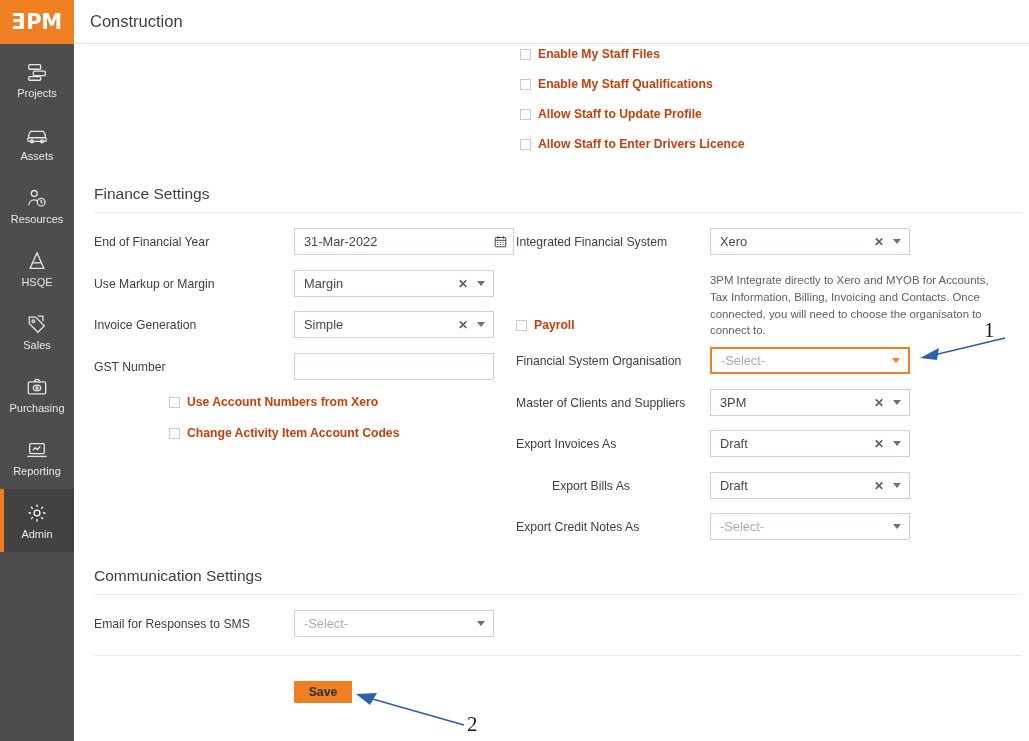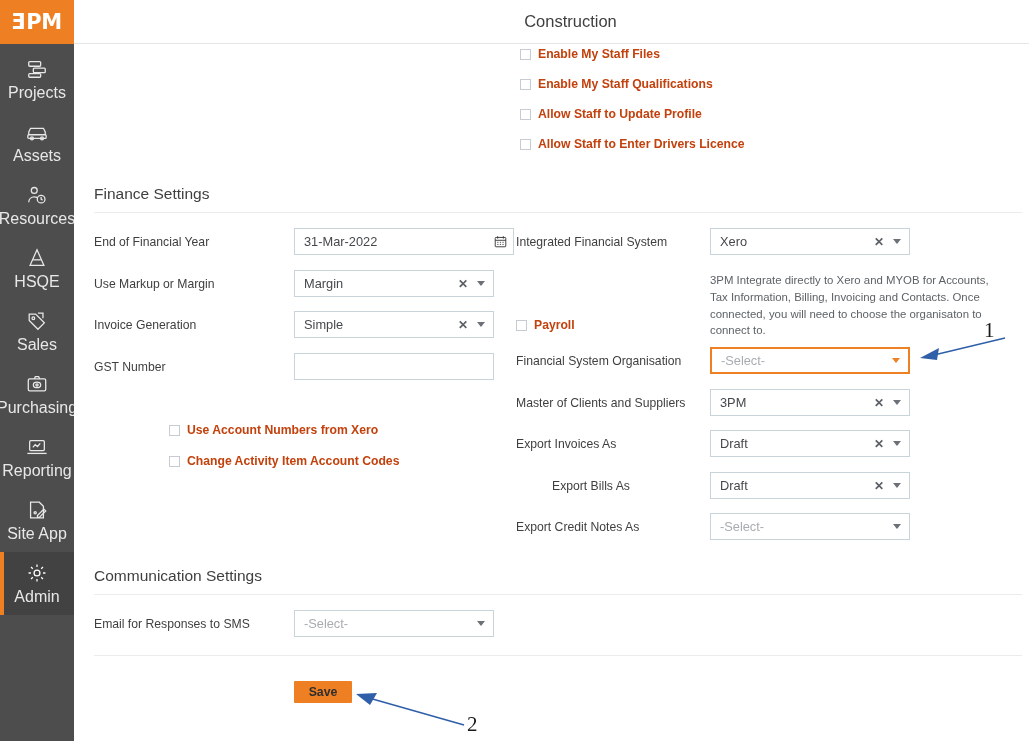--- a/index.html
+++ b/index.html
@@ -38,32 +38,31 @@
     height: 63px; width: 74px;
     display: flex; flex-direction: column;
     align-items: center; justify-content: center;
     gap: 5px;
     color: #e8e8e8;
     border-left: 4px solid transparent;
     padding-right: 4px;
     cursor: pointer;
   }
   .nav-item.active { background: #424242; border-left-color: #ee8023; }
-  .nav-label { font-size: 16px; line-height: 1; }
+  .nav-label { font-size: 11px; line-height: 1; }
   .nav-ico { width: 22px; height: 22px; display: block; }
   .nav-ico svg { width: 22px; height: 22px; display: block; }
 
   
   .main { flex: 1 1 auto; height: 741px; background: #ffffff; position: relative; }
   .topbar {
     height: 44px; width: 100%;
     border-bottom: 1px solid #e6e6e6;
     display: flex; align-items: center;
-    padding-left: 38px;
-    justify-content: center;
+    padding-left: 16px;
   }
   .page-title { font-size: 16.5px; color: #3f3f3f; font-weight: normal; }
 
   .content { padding: 0 0 0 0; }
 
   .section-head {
     font-size: 15.5px; color: #3f3f3f;
     margin: 0 0 0 20px; padding-top: 10px;
   }
   .hr { height: 1px; background: #ececec; margin: 9px 7px 0 20px; }
@@ -210,30 +209,20 @@
         <span class="nav-ico">
           <svg viewBox="0 0 24 24" fill="none" stroke="#e8e8e8" stroke-width="1.4">
             <rect x="4" y="5" width="16" height="11" rx="1.2"></rect>
               <path d="M1.5 19h21"></path>
             <path d="M7.5 12.5l2.5-3 2.5 2 3-3.5"></path>
           </svg>
         </span>
         <span class="nav-label">Reporting</span>
       </div>
 
-      <div class="nav-item">
-        <span class="nav-ico">
-          <svg viewBox="0 0 24 24" fill="none" stroke="#e8e8e8" stroke-width="1.4">
-            <path d="M5 3.5h9.5L19 8v12.5H5z"></path>
-              <circle cx="10" cy="15" r="1.2"></circle>
-            <path d="M12.5 18 19.5 11l2 2-7 7h-2z"></path>
-          </svg>
-        </span>
-        <span class="nav-label">Site App</span>
-      </div>
 
       <div class="nav-item active">
         <span class="nav-ico">
           <svg viewBox="0 0 24 24" fill="none" stroke="#ffffff" stroke-width="1.4">
             <circle cx="12" cy="12" r="3.2"></circle>
             <path d="M12 2.8v2.6M12 18.6v2.6M21.2 12h-2.6M5.4 12H2.8M18.5 5.5l-1.9 1.9M7.4 16.6l-1.9 1.9M18.5 18.5l-1.9-1.9M7.4 7.4 5.5 5.5"></path>
           </svg>
         </span>
         <span class="nav-label">Admin</span>
       </div>
@@ -314,21 +303,21 @@
       <div class="abs" style="left:20px; top:353px;">
         <div class="row">
           <div class="lbl" style="width:200px;">GST Number</div>
           <div class="ctrl" style="width:200px;">
             <span class="val" placeholder=""></span>
           </div>
         </div>
       </div>
 
       <div class="abs" style="left:95px; top:395px;">
-        <div class="cbrow" style="margin-bottom:17px;margin-top:28px;">
+        <div class="cbrow" style="margin-bottom:17px;">
           <span class="cbox"></span>
           <span class="cblabel">Use Account Numbers from Xero</span>
         </div>
         <div class="cbrow">
           <span class="cbox"></span>
           <span class="cblabel">Change Activity Item Account Codes</span>
         </div>
       </div>
 
       <div class="abs" style="left:442px; top:228px;">

